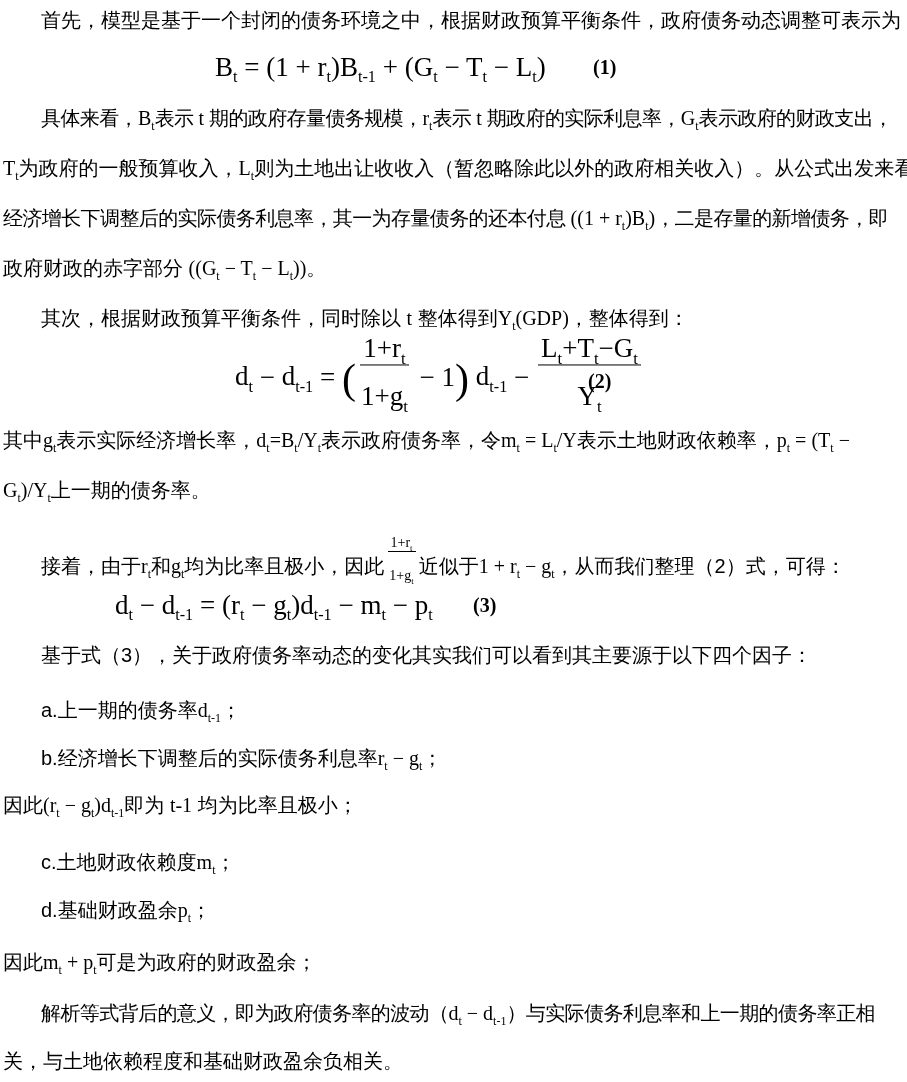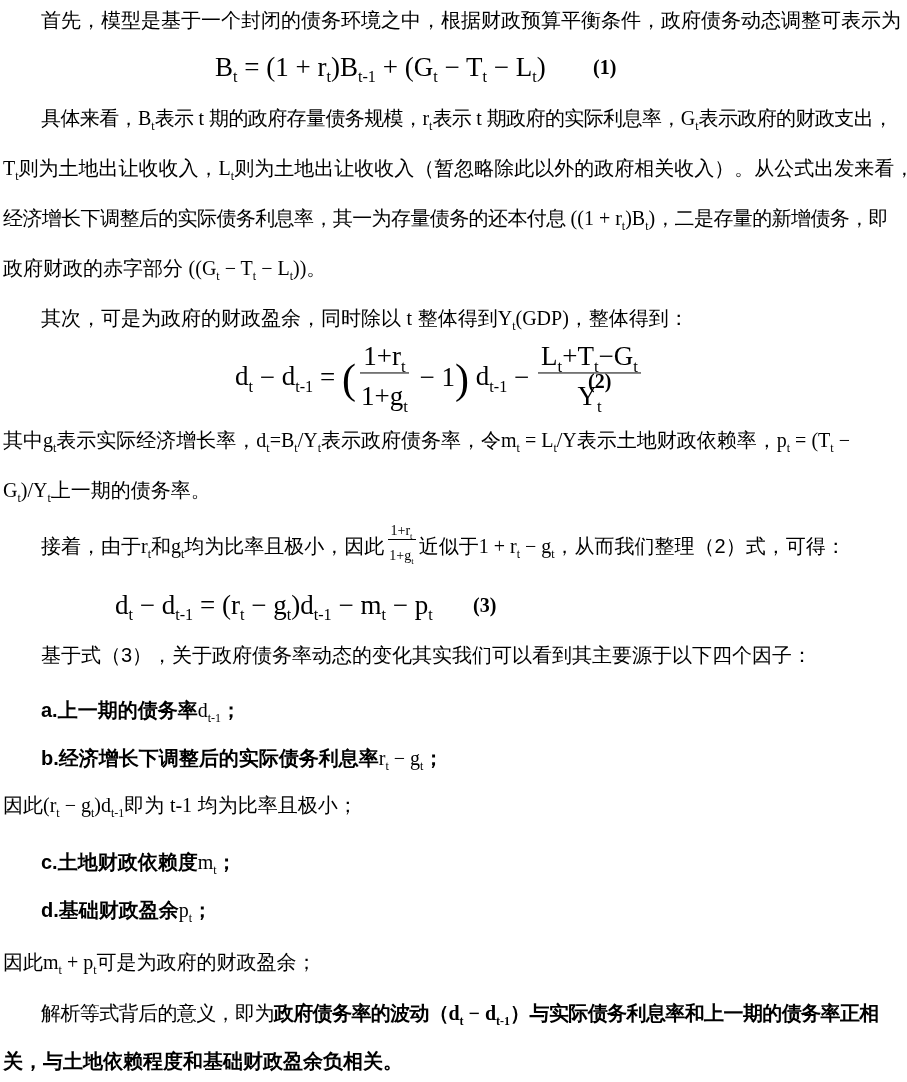--- a/index.html
+++ b/index.html
@@ -16,32 +16,32 @@
     position:absolute;
     left:3px;
     height:28px;
     line-height:28px;
     white-space:nowrap;
   }
   .line span{white-space:pre;}
   .indent{padding-left:38px;}
   .tight{letter-spacing:-0.6px;}
   .zh{font-family:"Liberation Sans",sans-serif;}
-  .b{font-weight:700;margin-top:48px;}
+  .b{font-weight:400;margin-top:48px;}
   .math{font-family:"Liberation Serif","DejaVu Serif",serif;font-size:20px;letter-spacing:0;}
   .math sub{font-size:0.6em;line-height:0;}
   .frac{
     display:inline-flex;flex-direction:column;align-items:center;
-    vertical-align:middle;line-height:1.15;margin:0 2px;
+    vertical-align:middle;line-height:1.15;margin:12px 2px;
     font-family:"Liberation Serif","DejaVu Serif",serif;
     font-size:14px;letter-spacing:0;
   }
   .frac .math{font-size:14px;}
   .frac .fnum{display:block;border-bottom:1.3px solid #000;padding:0 3px;}
-  .frac .fden{display:block;padding:8px 3px;}
+  .frac .fden{display:block;padding:16px 3px;}
   .frac sub{font-size:0.62em;line-height:0;}
   
   .line.formula{height:52px;}
   .fbody{
     position:absolute;top:50%;transform:translateY(-50%);
     white-space:nowrap;line-height:1.2;
     font-family:"Liberation Serif","DejaVu Serif",serif;font-size:21px;
   }
   .fbody .math{font-size:27px;}
   .eqnum{
@@ -72,24 +72,24 @@
 <div class="page">
 
   <div class="line y0 indent"><span class="zh">首先，模型是基于一个封闭的债务环境之中，根据财政预算平衡条件，政府债务动态调整可表示为：</span></div>
 
   <div class="line formula y1">
     <span class="fbody f1"><span class="math">B<sub>t</sub></span><span class="math"> = (1 + </span><span class="math">r<sub>t</sub></span><span class="math">)</span><span class="math">B<sub>t-1</sub></span><span class="math"> + (</span><span class="math">G<sub>t</sub></span><span class="math"> − </span><span class="math">T<sub>t</sub></span><span class="math"> − </span><span class="math">L<sub>t</sub></span><span class="math">)</span></span>
     <span class="eqnum n1">(1)</span>
   </div>
 
   <div class="line y2 indent tight"><span class="zh">具体来看，</span><span class="math">B<sub>t</sub></span><span class="zh">表示 </span><span class="math">t</span><span class="zh"> 期的政府存量债务规模，</span><span class="math">r<sub>t</sub></span><span class="zh">表示 </span><span class="math">t</span><span class="zh"> 期政府的实际利息率，</span><span class="math">G<sub>t</sub></span><span class="zh">表示政府的财政支出，</span></div>
-  <div class="line y3"><span class="math">T<sub>t</sub></span><span class="zh">则为土地出让收收入，</span><span class="math">L<sub>t</sub></span><span class="zh">则为土地出让收收入（暂忽略除此以外的政府相关收入）。从公式出发来看，</span></div>
+  <div class="line y3"><span class="math">T<sub>t</sub></span><span class="zh">为政府的一般预算收入，</span><span class="math">L<sub>t</sub></span><span class="zh">则为土地出让收收入（暂忽略除此以外的政府相关收入）。从公式出发来看，</span></div>
   <div class="line y4 tight"><span class="zh">经济增长下调整后的实际债务利息率，其一为存量债务的还本付息 </span><span class="math">((1 + </span><span class="math">r<sub>t</sub></span><span class="math">)</span><span class="math">B<sub>t</sub></span><span class="math">)</span><span class="zh">，二是存量的新增债务，即</span></div>
   <div class="line y5"><span class="zh">政府财政的赤字部分 </span><span class="math">((</span><span class="math">G<sub>t</sub></span><span class="math"> − </span><span class="math">T<sub>t</sub></span><span class="math"> − </span><span class="math">L<sub>t</sub></span><span class="math">))</span><span class="zh">。</span></div>
-  <div class="line y6 indent"><span class="zh">其次，可是为政府的财政盈余，同时除以 </span><span class="math">t</span><span class="zh"> 整体得到</span><span class="math">Y<sub>t</sub></span><span class="math">(GDP)</span><span class="zh">，整体得到：</span></div>
+  <div class="line y6 indent"><span class="zh">其次，根据财政预算平衡条件，同时除以 </span><span class="math">t</span><span class="zh"> 整体得到</span><span class="math">Y<sub>t</sub></span><span class="math">(GDP)</span><span class="zh">，整体得到：</span></div>
 
   <div class="line formula y7">
     <span class="fbody f2"><span class="math">d<sub>t</sub></span><span class="math"> − </span><span class="math">d<sub>t-1</sub></span><span class="math"> = </span><span class="bigp">(</span><span class="frac"><span class="fnum"><span class="math">1+</span><span class="math">r<sub>t</sub></span></span><span class="fden"><span class="math">1+</span><span class="math">g<sub>t</sub></span></span></span><span class="math"> − 1</span><span class="bigp">)</span><span class="math"> </span><span class="math">d<sub>t-1</sub></span><span class="math"> − </span><span class="frac"><span class="fnum"><span class="math">L<sub>t</sub></span><span class="math">+</span><span class="math">T<sub>t</sub></span><span class="math">−</span><span class="math">G<sub>t</sub></span></span><span class="fden"><span class="math">Y<sub>t</sub></span></span></span></span>
     <span class="eqnum n2">(2)</span>
   </div>
 
   <div class="line y8"><span class="zh">其中</span><span class="math">g<sub>t</sub></span><span class="zh">表示实际经济增长率，</span><span class="math">d<sub>t</sub></span><span class="math">=</span><span class="math">B<sub>t</sub></span><span class="math">/</span><span class="math">Y<sub>t</sub></span><span class="zh">表示政府债务率，令</span><span class="math">m<sub>t</sub></span><span class="math"> = </span><span class="math">L<sub>t</sub></span><span class="math">/Y</span><span class="zh">表示土地财政依赖率，</span><span class="math">p<sub>t</sub></span><span class="math"> = (</span><span class="math">T<sub>t</sub></span><span class="math"> −</span></div>
   <div class="line y9"><span class="math">G<sub>t</sub></span><span class="math">)/</span><span class="math">Y<sub>t</sub></span><span class="zh">上一期的债务率。</span></div>
   <div class="line y10 indent fline"><span class="zh">接着，由于</span><span class="math">r<sub>t</sub></span><span class="zh">和</span><span class="math">g<sub>t</sub></span><span class="zh">均为比率且极小，因此</span><span class="frac"><span class="fnum"><span class="math">1+</span><span class="math">r<sub>t</sub></span></span><span class="fden"><span class="math">1+</span><span class="math">g<sub>t</sub></span></span></span><span class="zh">近似于</span><span class="math">1 + </span><span class="math">r<sub>t</sub></span><span class="math"> − </span><span class="math">g<sub>t</sub></span><span class="zh">，从而我们整理（2）式，可得：</span></div>
 

